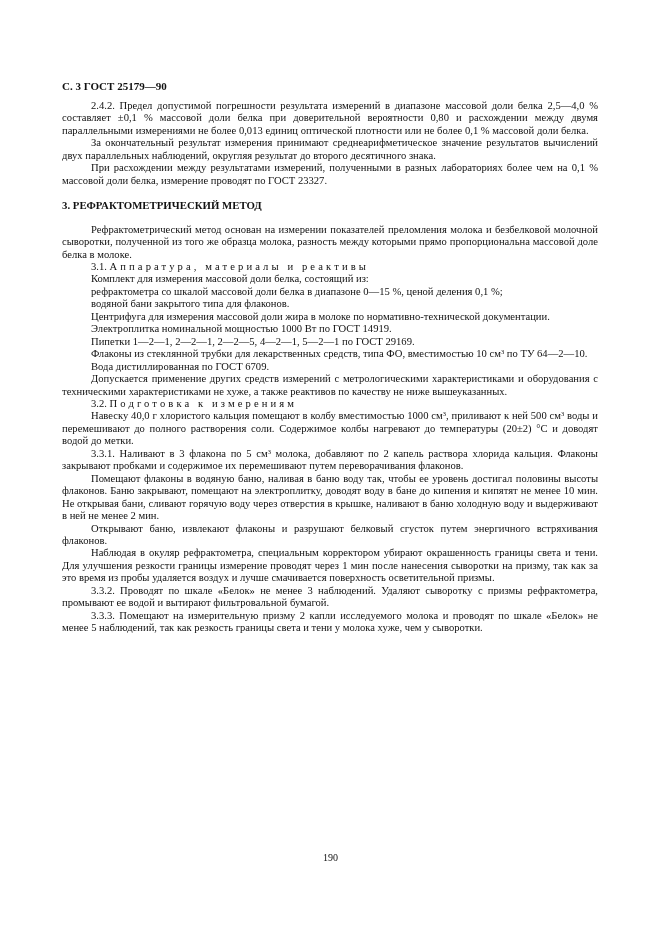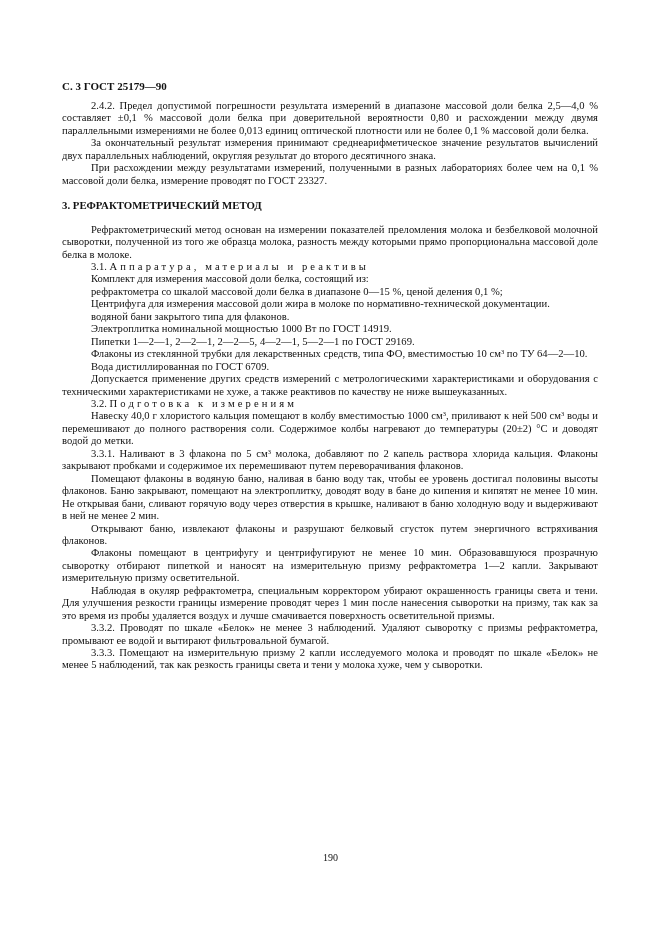--- a/index.html
+++ b/index.html
@@ -39,34 +39,33 @@
     <p>За окончательный результат измерения принимают среднеарифметическое значение результатов вычислений двух параллельных наблюдений, округляя результат до второго десятичного знака.</p>
     <p>При расхождении между результатами измерений, полученными в разных лабораториях более чем на 0,1 % массовой доли белка, измерение проводят по ГОСТ 23327.</p>
 
     <div class="section">3. РЕФРАКТОМЕТРИЧЕСКИЙ МЕТОД</div>
 
     <p>Рефрактометрический метод основан на измерении показателей преломления молока и безбелковой молочной сыворотки, полученной из того же образца молока, разность между которыми прямо пропорциональна массовой доле белка в молоке.</p>
 
     <p><span>3.1. </span><span class="sp">Аппаратура, материалы и реактивы</span></p>
     <p>Комплект для измерения массовой доли белка, состоящий из:</p>
     <p>рефрактометра со шкалой массовой доли белка в диапазоне 0—15 %, ценой деления 0,1 %;</p>
+    <p>водяной бани закрытого типа для флаконов.</p>
     <p>Центрифуга для измерения массовой доли жира в молоке по нормативно-технической документации.</p>
-    <p>водяной бани закрытого типа для флаконов.</p>
     <p>Электроплитка номинальной мощностью 1000 Вт по ГОСТ 14919.</p>
     <p>Пипетки 1—2—1, 2—2—1, 2—2—5, 4—2—1, 5—2—1 по ГОСТ 29169.</p>
     <p><span>Флаконы из стеклянной трубки для лекарственных средств, типа ФО, вместимостью 10 см</span><sup>3</sup><span> по ТУ 64—2—10.</span></p>
     <p>Вода дистиллированная по ГОСТ 6709.</p>
     <p>Допускается применение других средств измерений с метрологическими характеристиками и оборудования с техническими характеристиками не хуже, а также реактивов по качеству не ниже вышеуказанных.</p>
 
     <p><span>3.2. </span><span class="sp">Подготовка к измерениям</span></p>
     <p><span>Навеску 40,0 г хлористого кальция помещают в колбу вместимостью 1000 см</span><sup>3</sup><span>, приливают к ней 500 см</span><sup>3</sup><span> воды и перемешивают до полного растворения соли. Содержимое колбы нагревают до температуры (20±2) °С и доводят водой до метки.</span></p>
 
     <p><span>3.3.1. Наливают в 3 флакона по 5 см</span><sup>3</sup><span> молока, добавляют по 2 капель раствора хлорида кальция. Флаконы закрывают пробками и содержимое их перемешивают путем переворачивания флаконов.</span></p>
     <p>Помещают флаконы в водяную баню, наливая в баню воду так, чтобы ее уровень достигал половины высоты флаконов. Баню закрывают, помещают на электроплитку, доводят воду в бане до кипения и кипятят не менее 10 мин. Не открывая бани, сливают горячую воду через отверстия в крышке, наливают в баню холодную воду и выдерживают в ней не менее 2 мин.</p>
     <p>Открывают баню, извлекают флаконы и разрушают белковый сгусток путем энергичного встряхивания флаконов.</p>
-    <p>Флаконы помещают в центрифугу и центрифугируют не менее 10 мин. Образовавшуюся прозрачную сыворотку отбирают пипеткой и наносят на измерительную призму рефрактометра 1—2 капли. Закрывают измерительную призму осветительной.</p>
     <p>Наблюдая в окуляр рефрактометра, специальным корректором убирают окрашенность границы света и тени. Для улучшения резкости границы измерение проводят через 1 мин после нанесения сыворотки на призму, так как за это время из пробы удаляется воздух и лучше смачивается поверхность осветительной призмы.</p>
     <p>3.3.2. Проводят по шкале «Белок» не менее 3 наблюдений. Удаляют сыворотку с призмы рефрактометра, промывают ее водой и вытирают фильтровальной бумагой.</p>
     <p>3.3.3. Помещают на измерительную призму 2 капли исследуемого молока и проводят по шкале «Белок» не менее 5 наблюдений, так как резкость границы света и тени у молока хуже, чем у сыворотки.</p>
   </div>
 
   <div class="footer">190</div>
 </div>
 
 </body></html>

